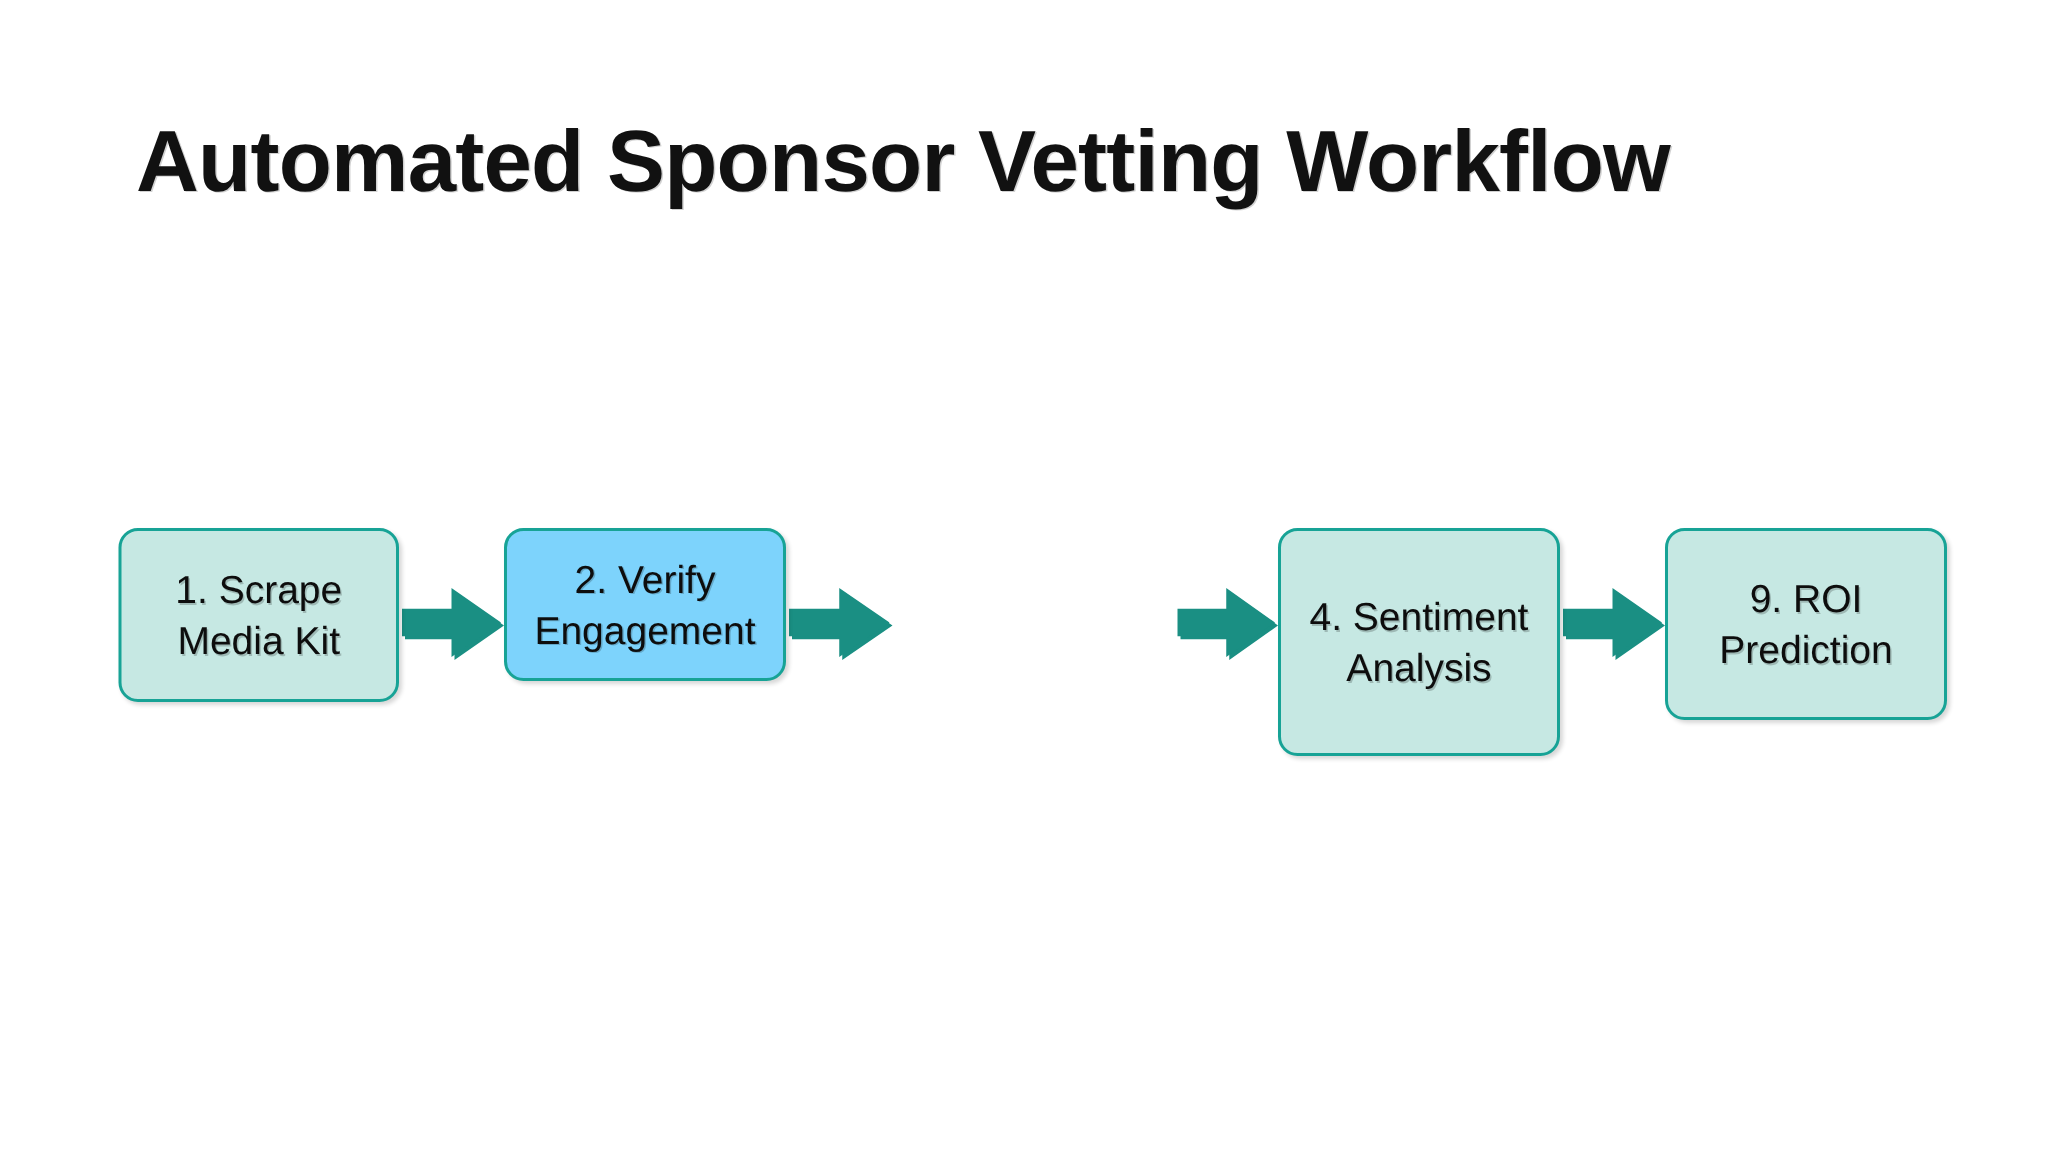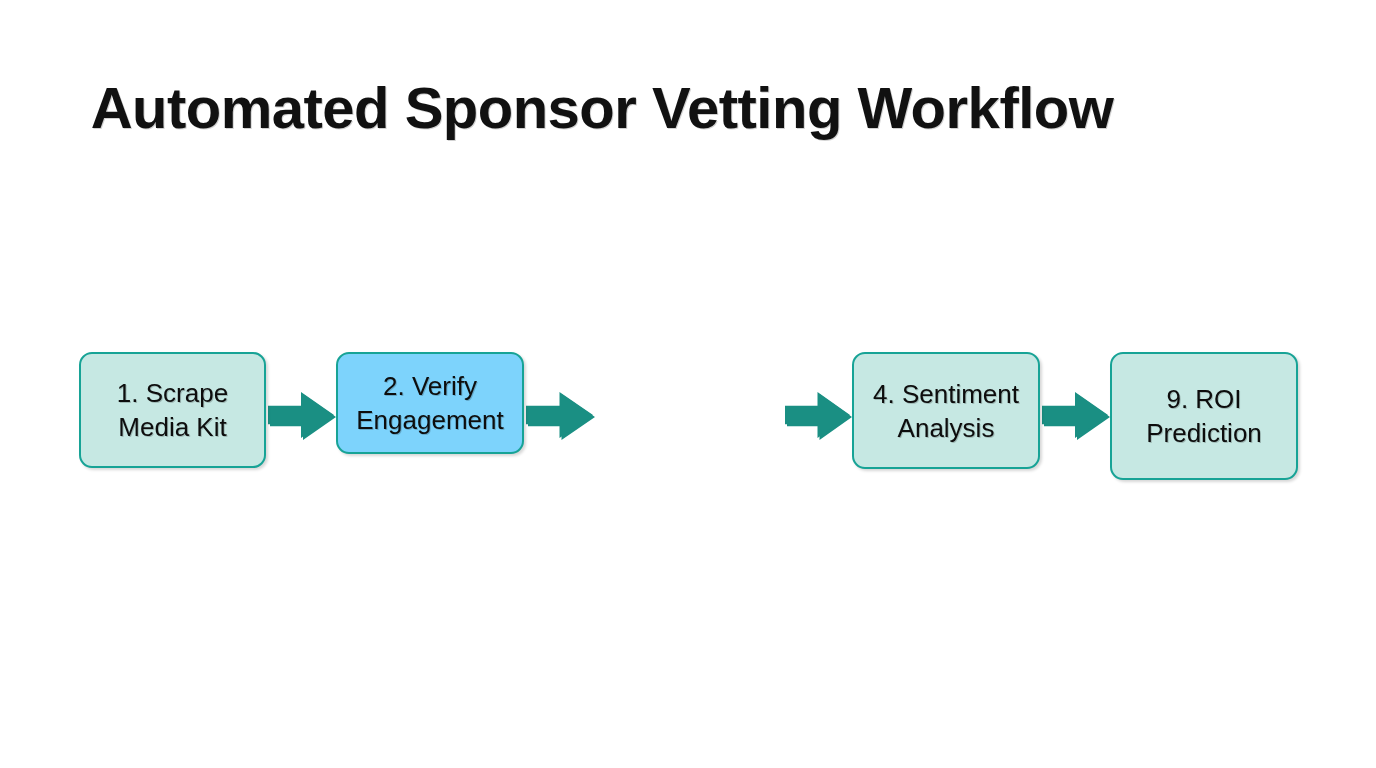--- a/index.html
+++ b/index.html
@@ -106,21 +106,21 @@
         <polygon points="0.0,13.8 33.0,13.8 33.0,0.0 66.0,23.0 33.0,46.0 33.0,32.2 0.0,32.2" class="arrow-body" fill="#1a8f83"></polygon>
       </svg>
       <div class="flow-node" style="left: 79px; top: 22px; width: 187px; height: 116px; background: rgb(198, 232, 227); border-color: rgb(23, 163, 150);">
         <div class="node-label" style="color: rgb(13, 13, 13);">1. Scrape
 Media Kit</div>
       </div>
       <div class="flow-node" style="left: 336px; top: 22px; width: 188px; height: 102px; background: #7dd3fc; border-color: rgb(23, 163, 150);">
         <div class="node-label" style="color: rgb(13, 13, 13);">2. Verify
 Engagement</div>
       </div>
-      <div class="flow-node" style="left: 852px; top: 22px; width: 188px; height: 117px; background: rgb(198, 232, 227); border-color: rgb(23, 163, 150);">
+      <div class="flow-node" style="left: 852px; top: 22px; width: 188px; height: 152px; background: rgb(198, 232, 227); border-color: rgb(23, 163, 150);">
         <div class="node-label" style="color: rgb(13, 13, 13);">4. Sentiment
 Analysis</div>
       </div>
       <div class="flow-node" style="left: 1110px; top: 22px; width: 188px; height: 128px; background: rgb(198, 232, 227); border-color: rgb(23, 163, 150);">
         <div class="node-label" style="color: rgb(13, 13, 13);">9. ROI
 Prediction</div>
       </div>
     </div>
 
 </div>

